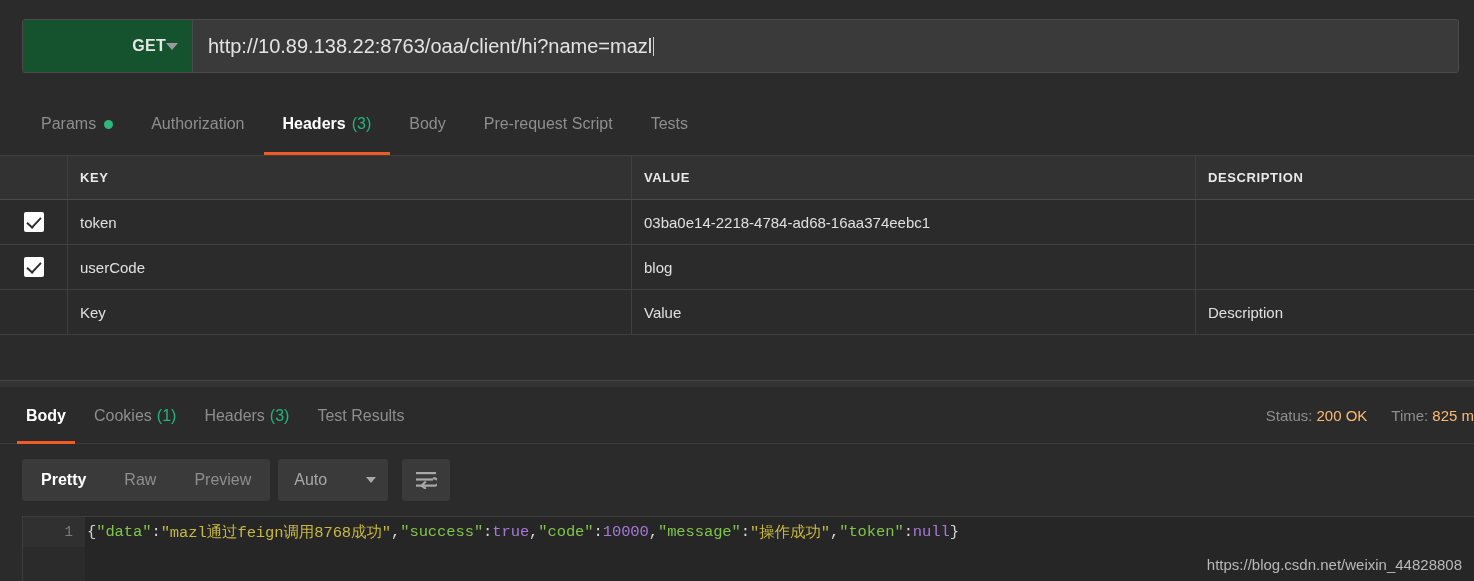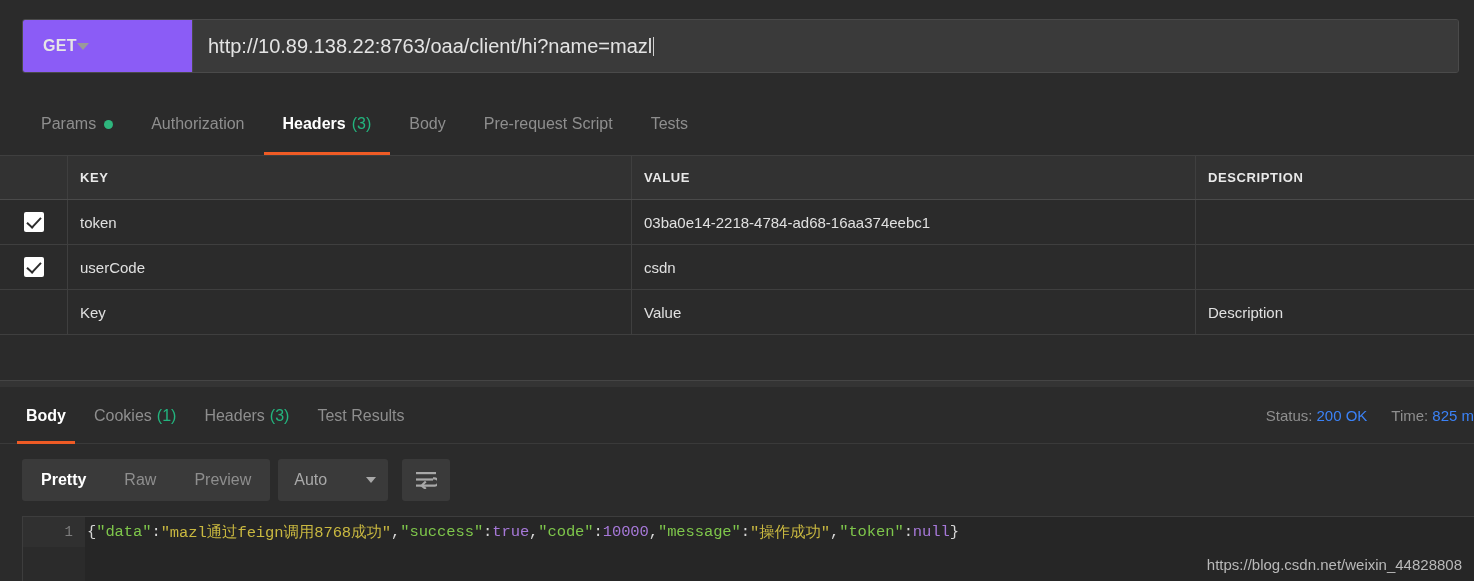--- a/index.html
+++ b/index.html
@@ -35,25 +35,25 @@
     border-radius: 3px;
     background: #3a3a3a;
     box-sizing: border-box;
     overflow: hidden;
   }
   .method-select {
     width: 170px;
     height: 100%;
     display: flex;
     align-items: center;
-    justify-content: flex-start;
+    justify-content: flex-end;
     padding: 0 14px 0 20px;
     box-sizing: border-box;
     border-right: 1px solid #4a4a4a;
-    background: #8b5cf6;
+    background: #14532d;
     cursor: pointer;
   }
   .method-select .m-label {
     font-size: 16px;
     font-weight: bold;
     color: #e6e6e6;
     letter-spacing: .3px;
   }
   .caret-down {
     width: 0; height: 0;
@@ -231,21 +231,21 @@
     right: 0; top: 387px;
     height: 57px;
     display: flex;
     align-items: center;
     font-size: 15px;
     color: #8e8e8e;
     white-space: nowrap;
     padding-right: 0;
   }
   .resp-meta .grp { margin-left: 24px; }
-  .resp-meta .val { color: #3b82f6; margin-left: 4px; }
+  .resp-meta .val { color: #fdba74; margin-left: 4px; }
 
   
   .body-toolbar {
     position: absolute;
     left: 0; top: 444px;
     width: 1474px;
     height: 72px;
     background: #2b2b2b;
     display: flex;
     align-items: center;
@@ -421,21 +421,21 @@
     <div class="cell c-key">token</div>
     <div class="cell c-val">03ba0e14-2218-4784-ad68-16aa374eebc1</div>
     <div class="cell c-desc"></div>
   </div>
 
   <div class="trow body">
     <div class="cell c-check">
       <div class="checkbox"></div>
     </div>
     <div class="cell c-key">userCode</div>
-    <div class="cell c-val">csdn</div>
+    <div class="cell c-val">blog</div>
     <div class="cell c-desc"></div>
   </div>
 
 
   <div class="trow body">
     <div class="cell c-check"></div>
     <div class="cell c-key ph">Key</div>
     <div class="cell c-val ph">Value</div>
     <div class="cell c-desc ph">Description</div>
   </div>

